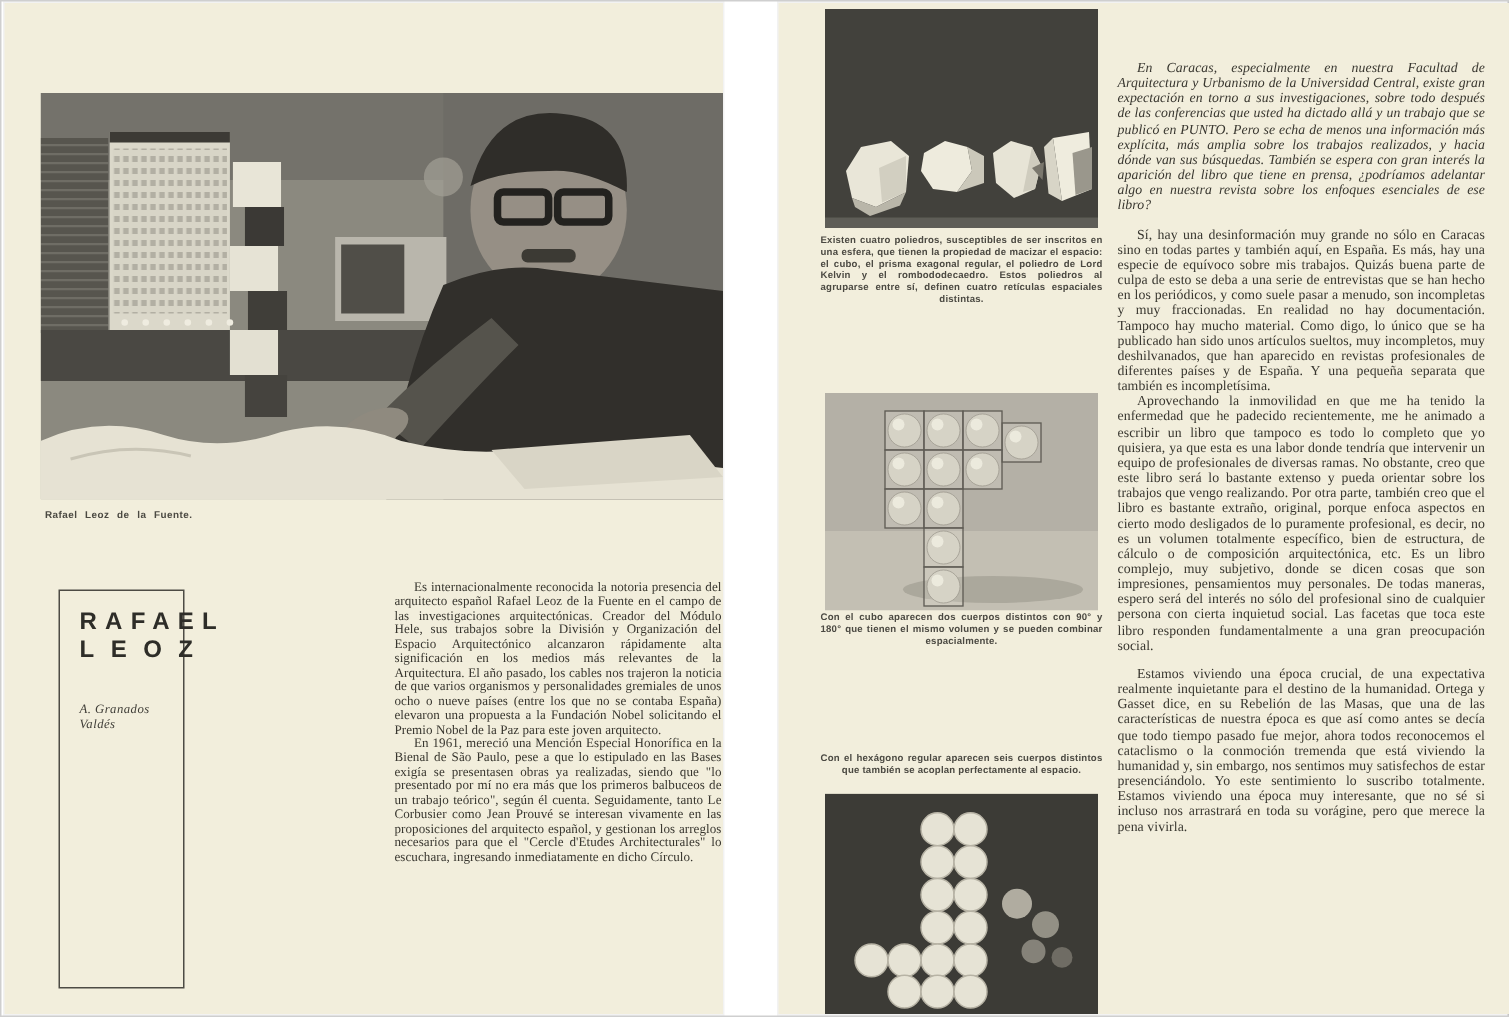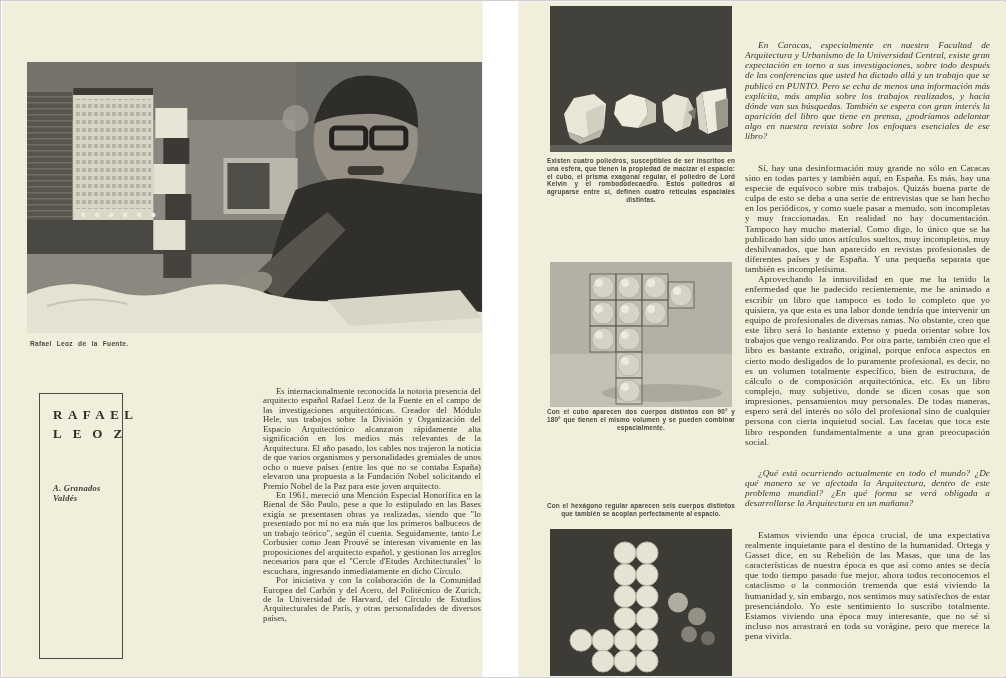--- a/index.html
+++ b/index.html
@@ -21,31 +21,31 @@
                  font-weight:bold;color:#4b4942;}
   .left-cap{left:27px;top:338px;font-size:6.6px;letter-spacing:.3px;word-spacing:3px;}
   .cap-right{left:28px;width:188px;font-size:6.4px;line-height:7.8px;letter-spacing:.15px;
              text-align:justify;text-align-last:center;}
   .cap1{top:155px;}
   .cap2{top:406px;}
   .cap3{top:500px;}
 
   .title-box{position:absolute;left:36px;top:391px;width:84px;height:266px;
              border:1px solid #4d4b44;box-sizing:border-box;padding:11px 0 0 13px;}
-  .title-line{font-family:Liberation Serif, serif;font-weight:bold;
-              font-size:13px;line-height:19px;letter-spacing:5.5px;color:#2e2d28;}
+  .title-line{font-family:Liberation Sans, sans-serif;font-weight:bold;
+              font-size:16px;line-height:19px;letter-spacing:5.5px;color:#2e2d28;}
   .title-line.l2{letter-spacing:11px;}
-  .author{margin-top:40px;font-style:italic;font-size:8.5px;color:#3f3d37;letter-spacing:.3px;font-weight:bold;}
+  .author{margin-top:24px;font-style:italic;font-size:8.5px;color:#3f3d37;letter-spacing:.3px;}
 
   .textcol{position:absolute;color:#38362f;}
   .textcol-left{left:260px;top:385px;width:218px;font-size:8.7px;line-height:9.45px;}
   .textcol-right{left:226px;top:38px;width:245px;font-size:9.2px;line-height:10.15px;}
   .bp{margin:0;text-align:justify;text-indent:13px;letter-spacing:.05px;hyphens:auto;}
   .bp.it{font-style:italic;}
-  .bp.gap{margin-top:21px;}
+  .bp.gap{margin-top:9px;}
   .it{}
 </style>
 </head>
 <body>
 
 <div class="stage">
 
   <section class="page left">
 
     <figure class="photo photo-portrait">
@@ -108,21 +108,20 @@
 
     <div class="title-box">
       <div class="title-line">RAFAEL</div>
       <div class="title-line l2">LEOZ</div>
       <div class="author">A. Granados Valdés</div>
     </div>
 
     <div class="textcol textcol-left">
       <p class="bp">Es internacionalmente reconocida la notoria presencia del arquitecto español Rafael Leoz de la Fuente en el campo de las investigaciones arquitectónicas. Creador del Módulo Hele, sus trabajos sobre la División y Organización del Espacio Arquitectónico alcanzaron rápidamente alta significación en los medios más relevantes de la Arquitectura. El año pasado, los cables nos trajeron la noticia de que varios organismos y personalidades gremiales de unos ocho o nueve países (entre los que no se contaba España) elevaron una propuesta a la Fundación Nobel solicitando el Premio Nobel de la Paz para este joven arquitecto.</p>
       <p class="bp">En 1961, mereció una Mención Especial Honorífica en la Bienal de São Paulo, pese a que lo estipulado en las Bases exigía se presentasen obras ya realizadas, siendo que "lo presentado por mí no era más que los primeros balbuceos de un trabajo teórico", según él cuenta. Seguidamente, tanto Le Corbusier como Jean Prouvé se interesan vivamente en las proposiciones del arquitecto español, y gestionan los arreglos necesarios para que el "Cercle d'Etudes Architecturales" lo escuchara, ingresando inmediatamente en dicho Círculo.</p>
-      <p class="bp">Por iniciativa y con la colaboración de la Comunidad Europea del Carbón y del Acero, del Politécnico de Zurich, de la Universidad de Harvard, del Círculo de Estudios Arquitecturales de París, y otras personalidades de diversos países,</p>
     </div>
   </section>
 
   <section class="page right">
 
     <figure class="photo photo-1">
       <svg viewBox="0 0 182 146" preserveAspectRatio="none">
         <rect width="182" height="146" fill="#42413c"></rect>
         <rect y="139" width="182" height="7" fill="#6b6962" opacity="0.7"></rect>
 
@@ -222,17 +221,16 @@
           <circle cx="139" cy="106" r="8" opacity="0.5"></circle>
           <circle cx="158" cy="110" r="7" opacity="0.35"></circle>
         </g>
       </svg>
     </figure>
 
     <div class="textcol textcol-right">
       <p class="bp it">En Caracas, especialmente en nuestra Facultad de Arquitectura y Urbanismo de la Universidad Central, existe gran expectación en torno a sus investigaciones, sobre todo después de las conferencias que usted ha dictado allá y un trabajo que se publicó en PUNTO. Pero se echa de menos una información más explícita, más amplia sobre los trabajos realizados, y hacia dónde van sus búsquedas. También se espera con gran interés la aparición del libro que tiene en prensa, ¿podríamos adelantar algo en nuestra revista sobre los enfoques esenciales de ese libro?</p>
       <p class="bp gap">Sí, hay una desinformación muy grande no sólo en Caracas sino en todas partes y también aquí, en España. Es más, hay una especie de equívoco sobre mis trabajos. Quizás buena parte de culpa de esto se deba a una serie de entrevistas que se han hecho en los periódicos, y como suele pasar a menudo, son incompletas y muy fraccionadas. En realidad no hay documentación. Tampoco hay mucho material. Como digo, lo único que se ha publicado han sido unos artículos sueltos, muy incompletos, muy deshilvanados, que han aparecido en revistas profesionales de diferentes países y de España. Y una pequeña separata que también es incompletísima.</p>
       <p class="bp">Aprovechando la inmovilidad en que me ha tenido la enfermedad que he padecido recientemente, me he animado a escribir un libro que tampoco es todo lo completo que yo quisiera, ya que esta es una labor donde tendría que intervenir un equipo de profesionales de diversas ramas. No obstante, creo que este libro será lo bastante extenso y pueda orientar sobre los trabajos que vengo realizando. Por otra parte, también creo que el libro es bastante extraño, original, porque enfoca aspectos en cierto modo desligados de lo puramente profesional, es decir, no es un volumen totalmente específico, bien de estructura, de cálculo o de composición arquitectónica, etc. Es un libro complejo, muy subjetivo, donde se dicen cosas que son impresiones, pensamientos muy personales. De todas maneras, espero será del interés no sólo del profesional sino de cualquier persona con cierta inquietud social. Las facetas que toca este libro responden fundamentalmente a una gran preocupación social.</p>
-      <p class="bp it gap">¿Qué está ocurriendo actualmente en todo el mundo? ¿De qué manera se ve afectada la Arquitectura, dentro de este problema mundial? ¿En qué forma se verá obligada a desarrollarse la Arquitectura en un mañana?</p>
       <p class="bp gap"><span>Estamos viviendo una época crucial, de una expectativa realmente inquietante para el destino de la humanidad. Ortega y Gasset dice, en su </span><span class="it">Rebelión de las Masas</span><span>, que una de las características de nuestra época es que así como antes se decía que todo tiempo pasado fue mejor, ahora todos reconocemos el cataclismo o la conmoción tremenda que está viviendo la humanidad y, sin embargo, nos sentimos muy satisfechos de estar presenciándolo. Yo este sentimiento lo suscribo totalmente. Estamos viviendo una época muy interesante, que no sé si incluso nos arrastrará en toda su vorágine, pero que merece la pena vivirla.</span></p>
     </div>
   </section>
 </div>
 
 </body></html>

